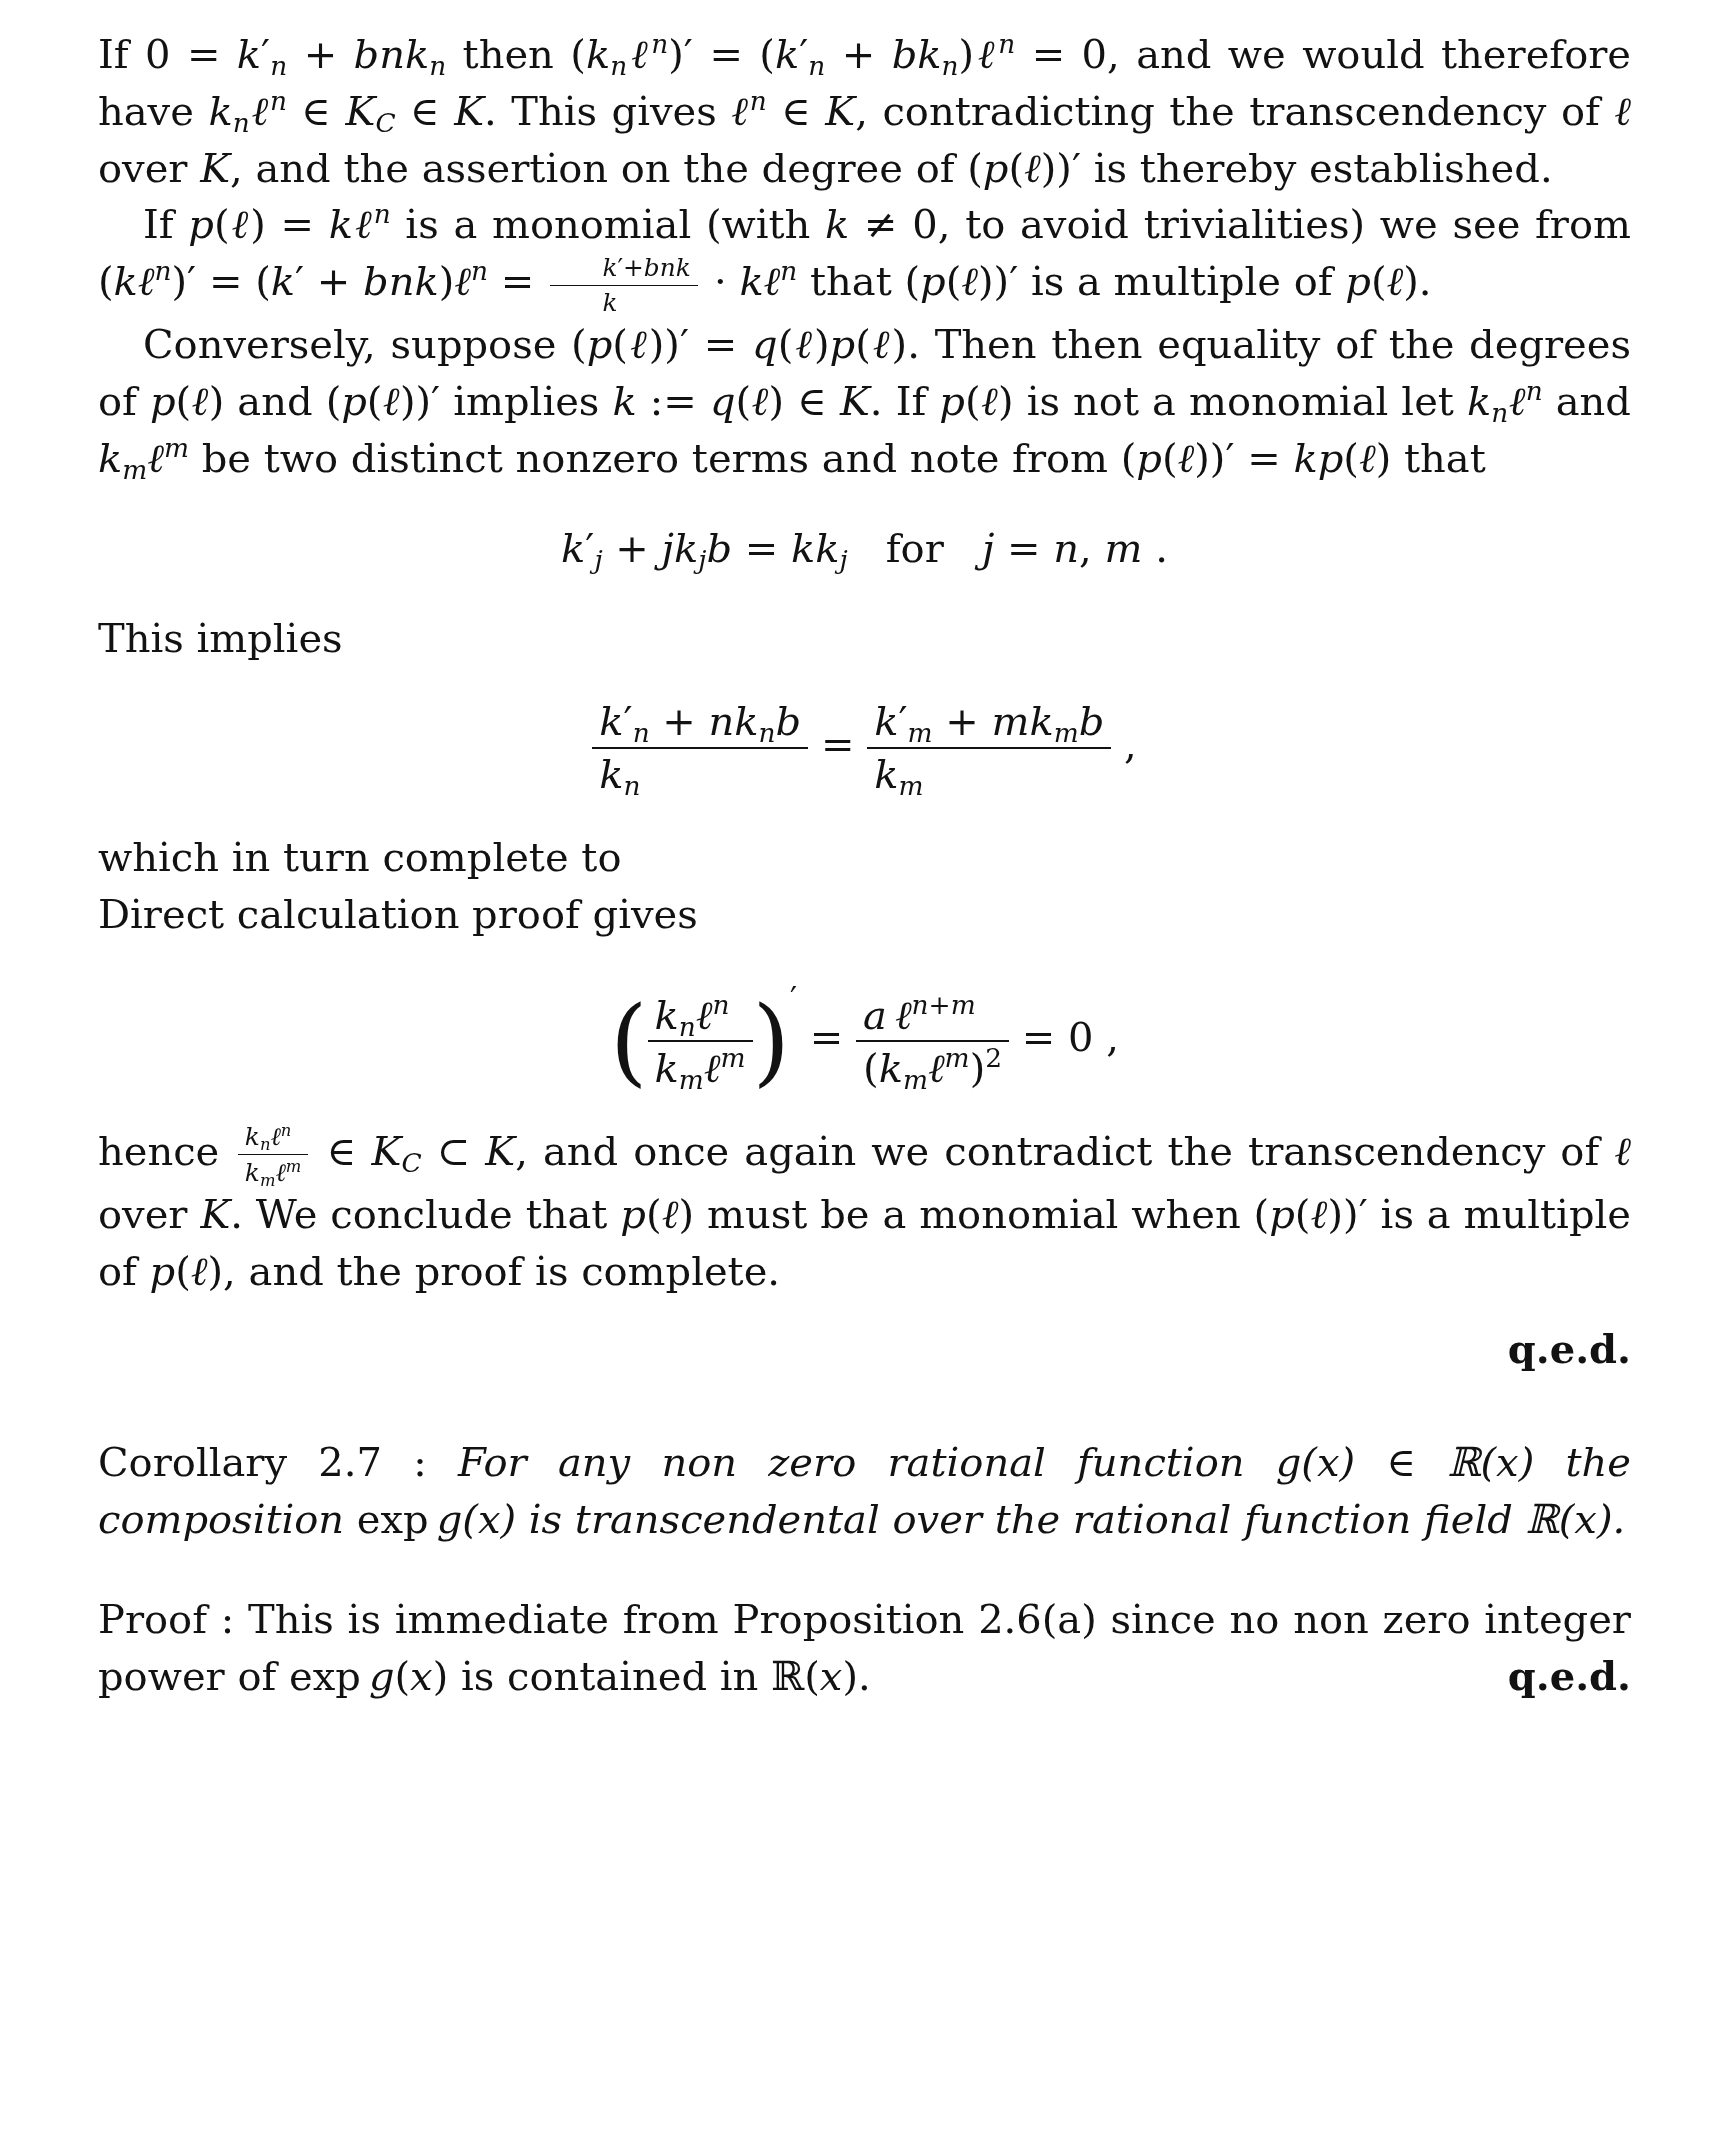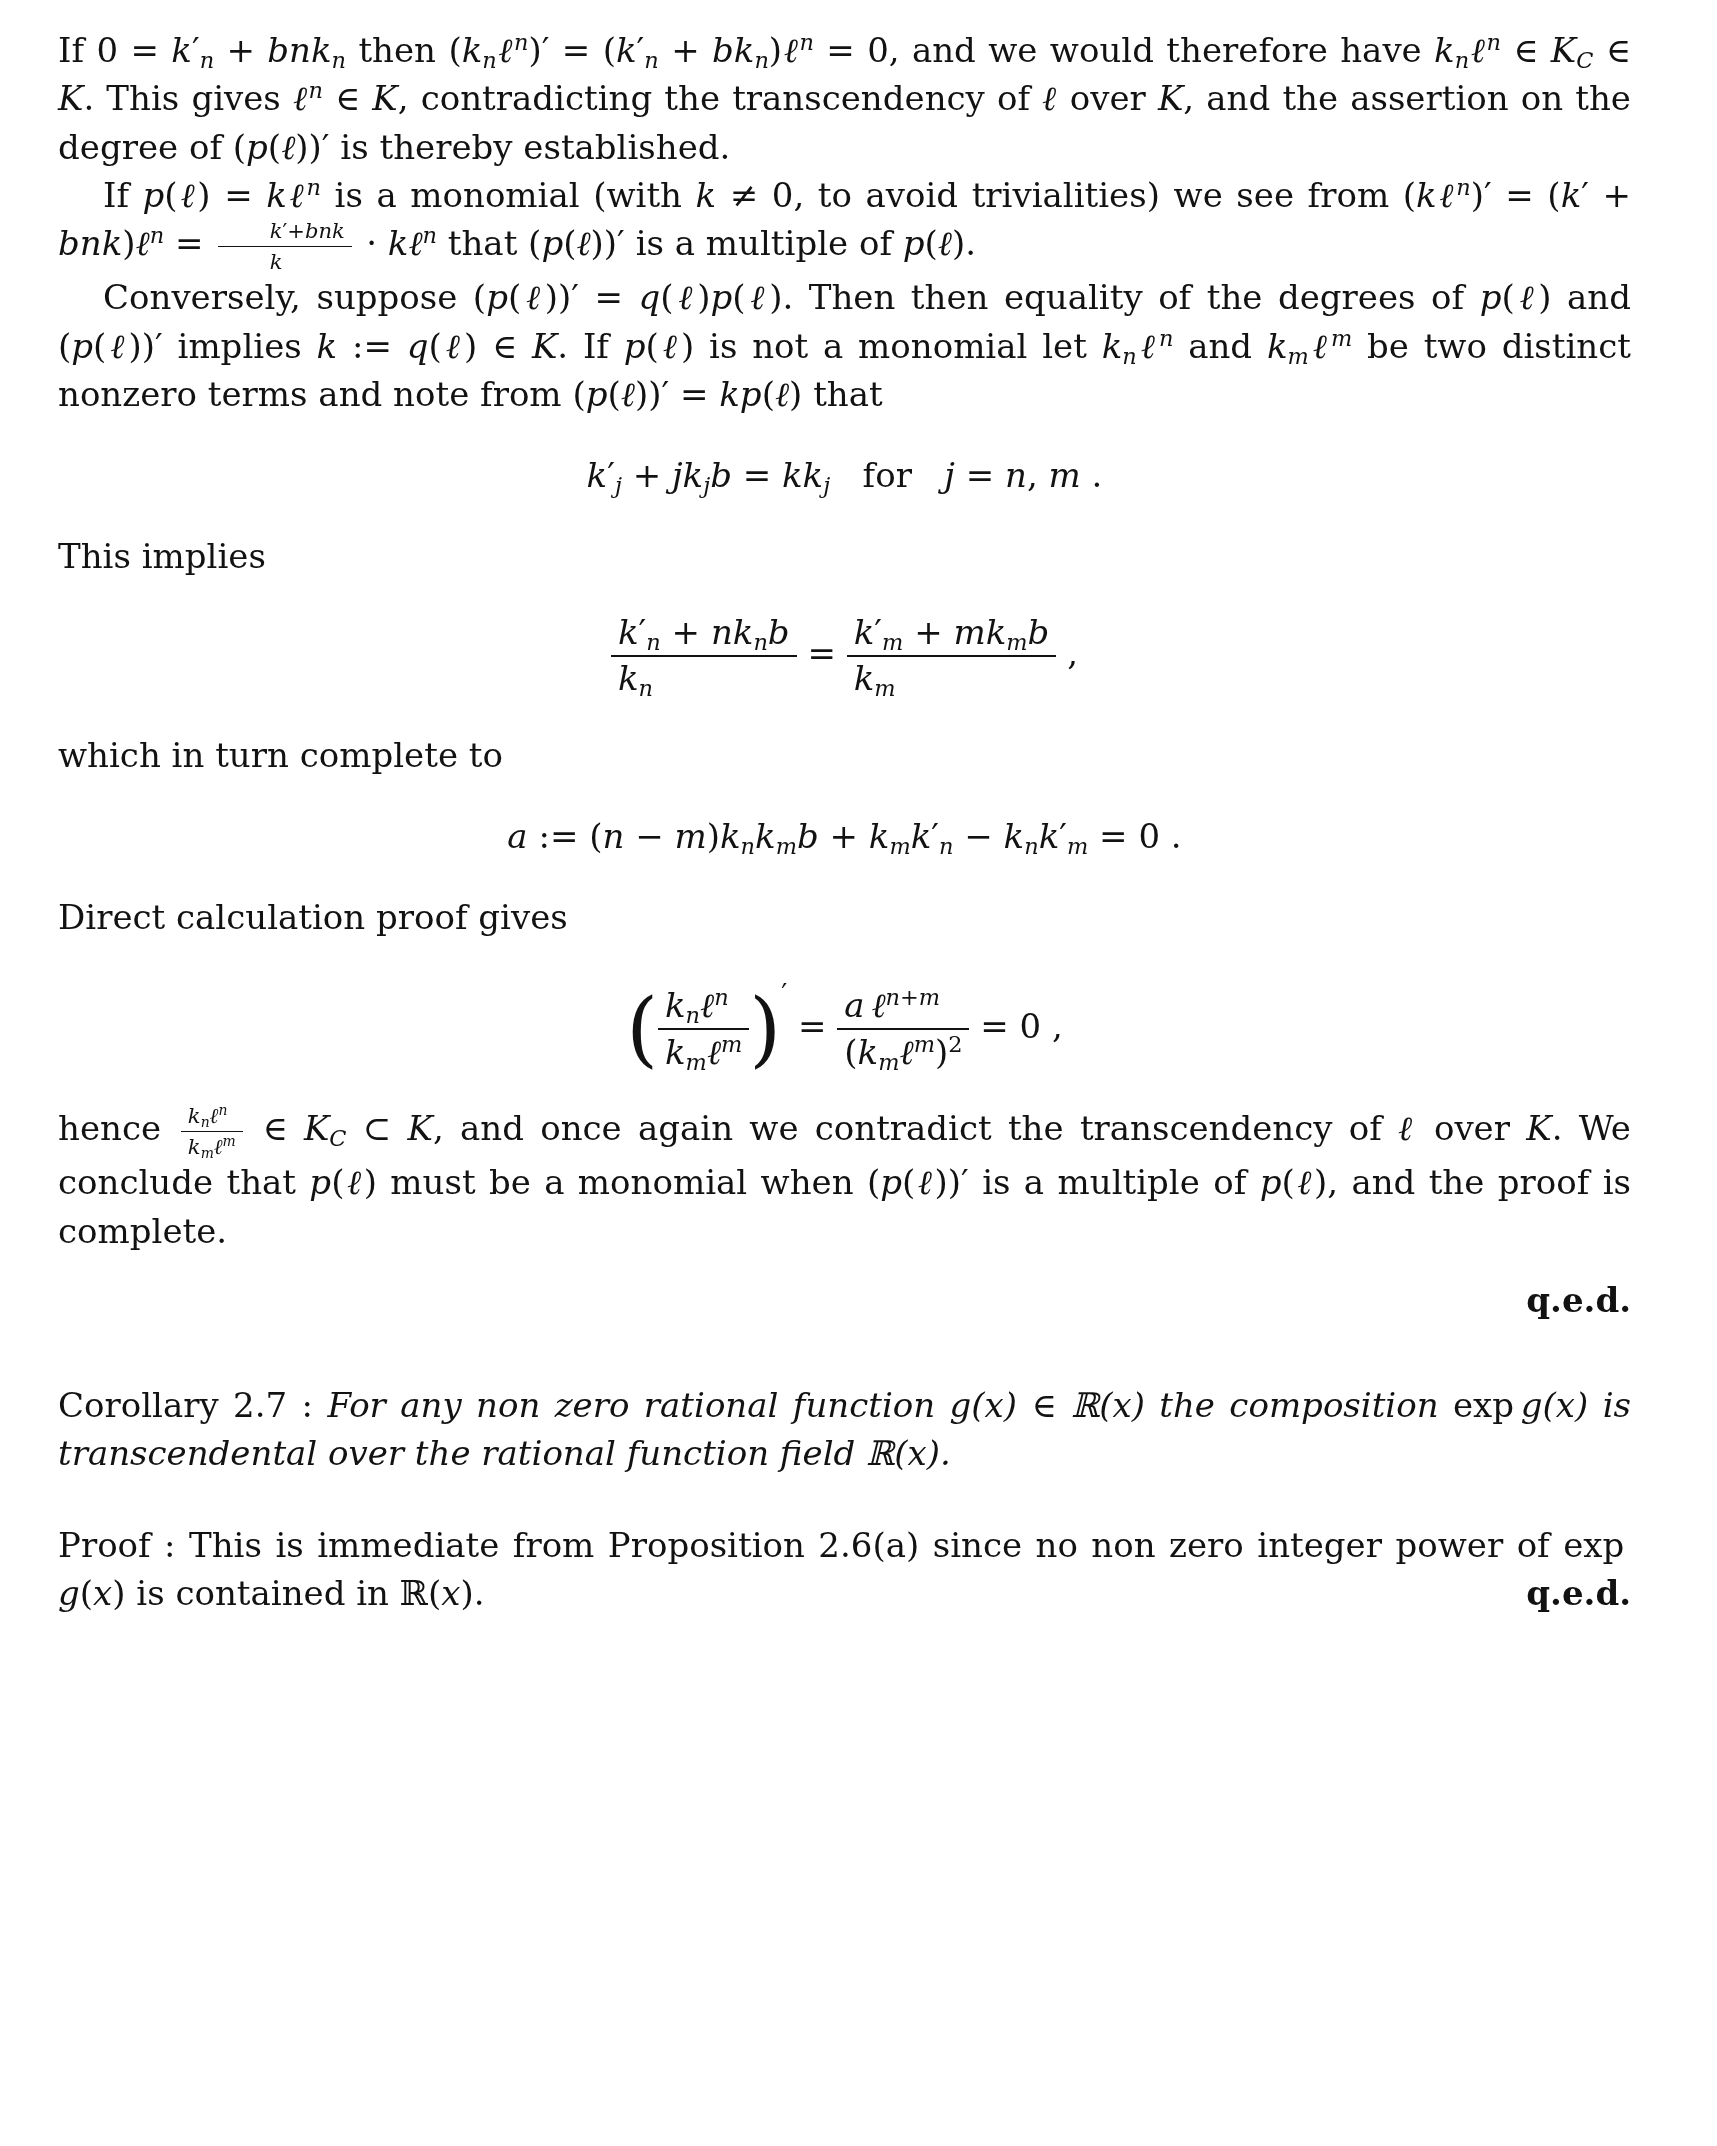--- a/index.html
+++ b/index.html
@@ -4,23 +4,23 @@
 <style>
   html, body { margin: 0; padding: 0; background: #ffffff; }
   .page {
     position: relative;
     width: 1717px;
     height: 2146px;
     box-sizing: border-box;
     background: #ffffff;
     color: #121212;
     font-family: "DejaVu Serif", "Liberation Serif", serif;
-    font-size: 34px;
+    font-size: 40px;
     line-height: 1.42;
-    padding: 26px 86px 0 58px;
+    padding: 26px 86px 0 98px;
     overflow: hidden;
   }
   p { margin: 0; text-align: justify; }
   .indent { text-indent: 45px; }
   i { font-style: italic; }
   b { font-weight: normal; }
   .rm { font-style: normal; }
   sub, sup { font-size: 0.66em; line-height: 0; }
   sub { vertical-align: -0.28em; }
   sup { vertical-align: 0.55em; }
@@ -55,21 +55,20 @@
   <p class="para indent">Conversely, suppose  (<i>p</i>(<i>ℓ</i>))′ = <i>q</i>(<i>ℓ</i>)<i>p</i>(<i>ℓ</i>). Then then equality of the degrees of <i>p</i>(<i>ℓ</i>) and (<i>p</i>(<i>ℓ</i>))′ implies  <i>k</i> := <i>q</i>(<i>ℓ</i>) ∈ <i>K</i>. If  <i>p</i>(<i>ℓ</i>)  is not a monomial let  <i>k</i><sub><i>n</i></sub><i>ℓ</i><sup><i>n</i></sup>  and  <i>k</i><sub><i>m</i></sub><i>ℓ</i><sup><i>m</i></sup>  be two distinct nonzero terms and note from  (<i>p</i>(<i>ℓ</i>))′ = <i>kp</i>(<i>ℓ</i>)  that</p>
 
   <div class="eq"><i>k</i>′<sub><i>j</i></sub> + <i>jk</i><sub><i>j</i></sub><i>b</i> = <i>kk</i><sub><i>j</i></sub>&nbsp;&nbsp;&nbsp;for&nbsp;&nbsp;&nbsp;<i>j</i> = <i>n</i>, <i>m</i> .</div>
 
   <p class="para">This implies</p>
 
   <div class="eq"><span class="frac"><span class="num"><i>k</i>′<sub><i>n</i></sub> + <i>nk</i><sub><i>n</i></sub><i>b</i></span><span class="den"><i>k</i><sub><i>n</i></sub></span></span> = <span class="frac"><span class="num"><i>k</i>′<sub><i>m</i></sub> + <i>mk</i><sub><i>m</i></sub><i>b</i></span><span class="den"><i>k</i><sub><i>m</i></sub></span></span> ,</div>
 
   <p class="para">which in turn complete to</p>
 
-  <div class="eq"><i>a</i> := (<i>n</i> − <i>m</i>)<i>k</i><sub><i>n</i></sub><i>k</i><sub><i>m</i></sub><i>b</i> + <i>k</i><sub><i>m</i></sub><i>k</i>′<sub><i>n</i></sub> − <i>k</i><sub><i>n</i></sub><i>k</i>′<sub><i>m</i></sub> = 0 .</div>
 
   <p class="para">Direct calculation proof gives</p>
 
   <div class="eq"><span class="bigp">(</span><span class="frac"><span class="num"><i>k</i><sub><i>n</i></sub><i>ℓ</i><sup><i>n</i></sup></span><span class="den"><i>k</i><sub><i>m</i></sub><i>ℓ</i><sup><i>m</i></sup></span></span><span class="bigp">)</span><span class="dprime">′</span> = <span class="frac"><span class="num"><i>a</i> <i>ℓ</i><sup><i>n</i>+<i>m</i></sup></span><span class="den">(<i>k</i><sub><i>m</i></sub><i>ℓ</i><sup><i>m</i></sup>)<sup>2</sup></span></span> = 0 ,</div>
 
   <p class="para">hence <span class="frac sm"><span class="num"><i>k</i><sub><i>n</i></sub><i>ℓ</i><sup><i>n</i></sup></span><span class="den"><i>k</i><sub><i>m</i></sub><i>ℓ</i><sup><i>m</i></sup></span></span> ∈ <i>K</i><sub><i>C</i></sub> ⊂ <i>K</i>, and once again we contradict the transcendency of <i>ℓ</i> over <i>K</i>. We conclude that  <i>p</i>(<i>ℓ</i>)  must be a monomial when  (<i>p</i>(<i>ℓ</i>))′  is a multiple of  <i>p</i>(<i>ℓ</i>), and the proof is complete.</p>
 
   <div class="qed-line">q.e.d.</div>
 
   <p class="para corollary"><b>Corollary 2.7 :</b> <i>For any non zero rational function  g(x) ∈ ℝ(x)  the composition <span class="rm">exp</span> g(x)  is transcendental over the rational function field  ℝ(x).</i></p>

